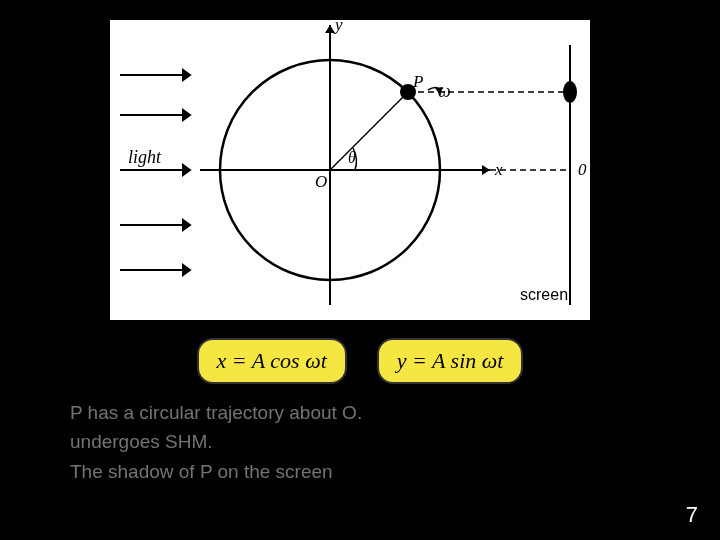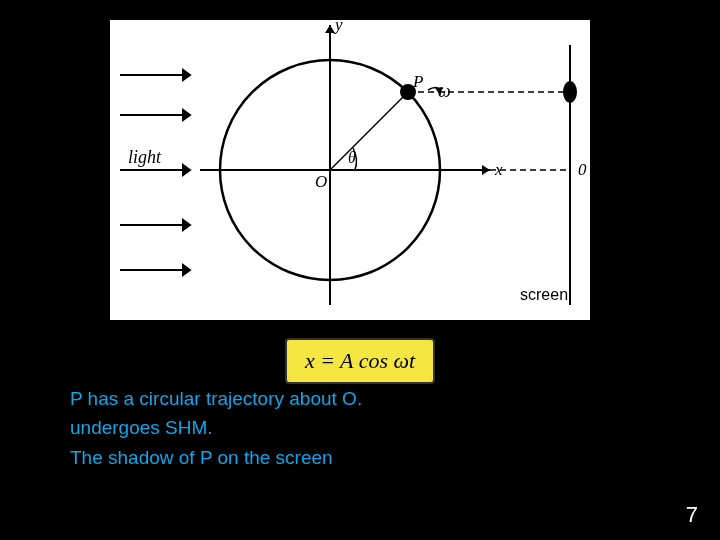--- a/index.html
+++ b/index.html
@@ -38,31 +38,32 @@
       flex-direction: row;
       align-items: center;
       justify-content: center;
       gap: 30px;
       margin-top: 8px;
       width: 100%;
     }
     .equation-box {
       background: #f5e642;
       border: 2px solid #333;
-      border-radius: 4px;
+      border-radius: 16px;
       padding: 8px 18px;
       font-style: italic;
       font-size: 22px;
       color: #000;
       font-family: 'Times New Roman', Times, serif;
     }
     .description-area {
       width: 660px;
+      margin-top: 14px;
       padding-left: 40px;
-      color: #0ea5e9;
+      color: #737373;
       font-size: 19px;
       font-family: Arial, sans-serif;
       line-height: 1.55;
     }
     .page-number {
       position: absolute;
       bottom: 12px;
       right: 22px;
       color: #fff;
       font-size: 22px;
@@ -145,20 +146,23 @@
       <line x1="538" y1="77" x2="552" y2="77" stroke="#000" stroke-width="1.5"></line>
       <line x1="538" y1="155" x2="552" y2="155" stroke="#000" stroke-width="1.5"></line>
 
     </svg>
   </div>
 
   <div class="equations-row">
     <div class="equation-box">
       <span>x = A cos ωt</span>
     </div>
+    <div class="equation-box">
+      <span>y = A sin ωt</span>
+    </div>
   </div>
 
   <div class="description-area">
     <div>P has a circular trajectory about O.</div>
     <div>undergoes SHM.</div>
     <div>The shadow of P on the screen</div>
   </div>
 
   <div class="page-number">7</div>
 

